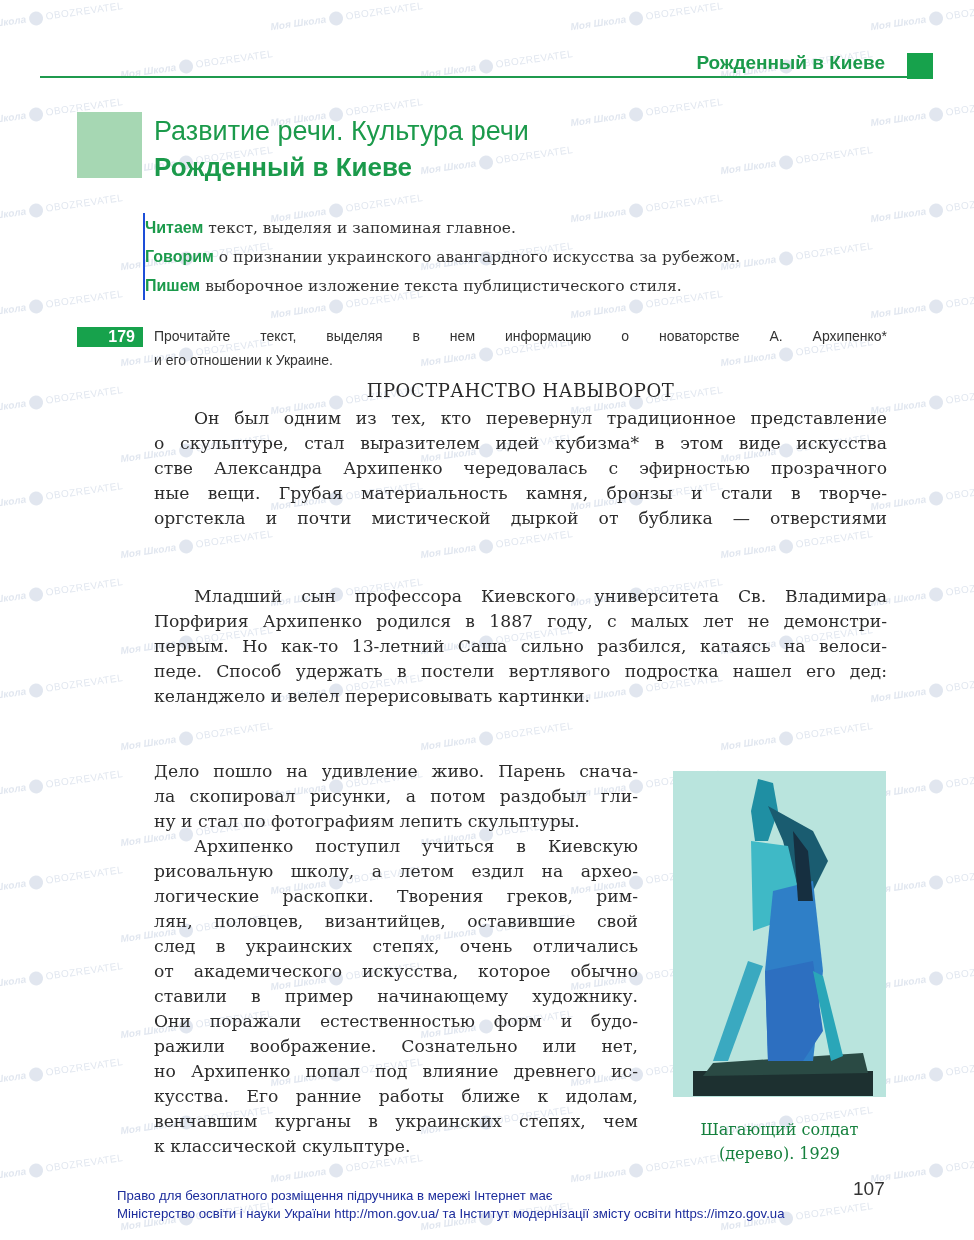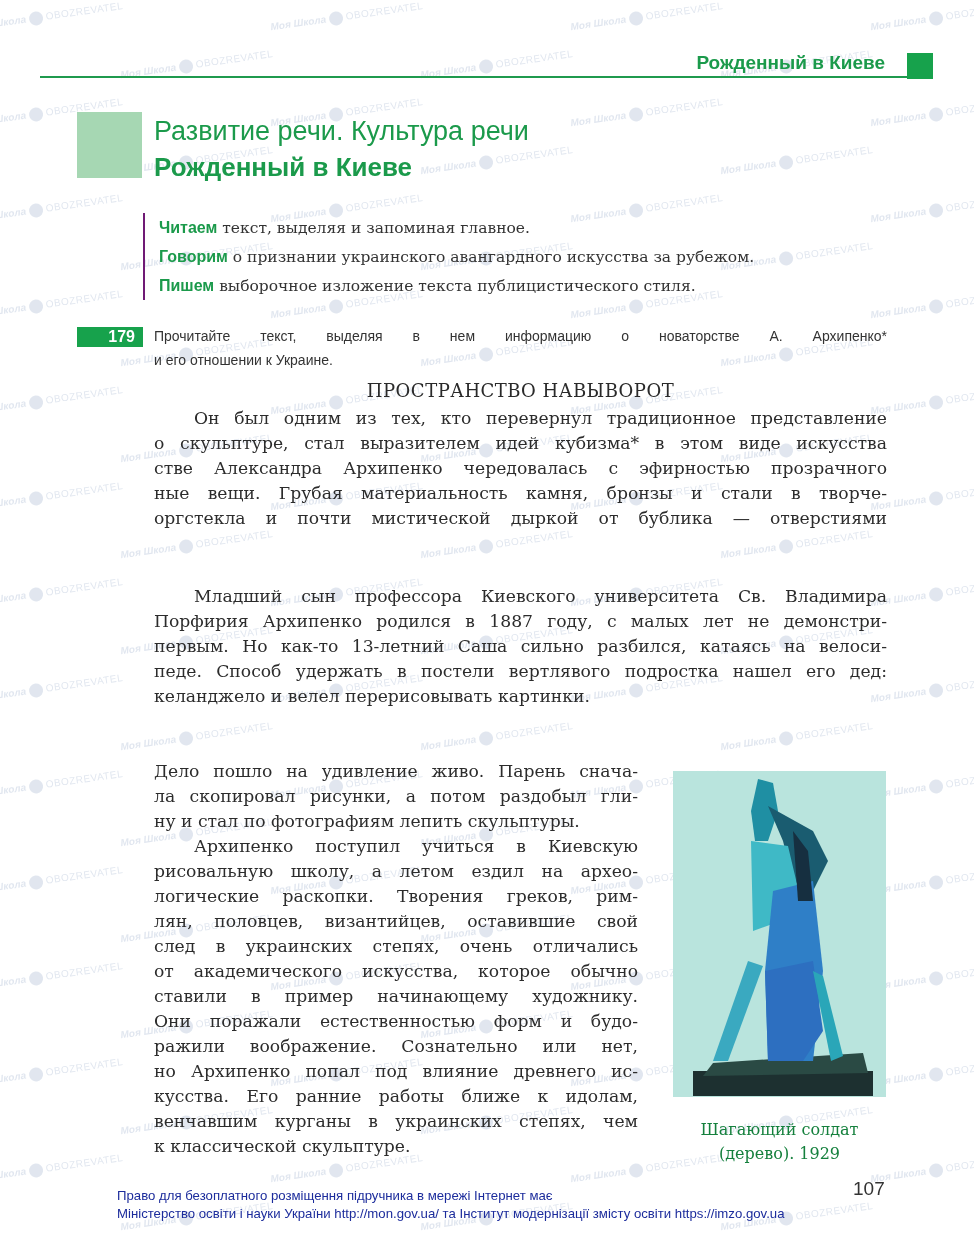--- a/index.html
+++ b/index.html
@@ -14,21 +14,21 @@
 
   .running-head { position: absolute; left: 40px; top: 52px; width: 893px; height: 26px; }
   .running-head .line { position: absolute; left: 0; right: 26px; bottom: 0; height: 2px; background: #1f9a4e; }
   .running-head .title { position: absolute; right: 48px; top: 0; font-family: "Liberation Sans", sans-serif; font-weight: bold; font-size: 19px; color: #1b9a4b; }
   .running-head .block { position: absolute; right: 0; top: 1px; width: 26px; height: 26px; background: #17a24c; }
 
   .section-marker { position: absolute; left: 77px; top: 112px; width: 65px; height: 66px; background: #a6d7b3; }
   .section-kicker { position: absolute; left: 154px; top: 116px; font-family: "Liberation Sans", sans-serif; font-size: 27px; color: #1b9a4b; }
   .section-title { position: absolute; left: 154px; top: 152px; font-family: "Liberation Sans", sans-serif; font-weight: bold; font-size: 26px; color: #1b9a4b; }
 
-  .goals { position: absolute; left: 143px; top: 213px; border-left: 2px solid #701a75; padding-left: 14px; }
+  .goals { position: absolute; left: 143px; top: 213px; border-left: 2px solid #1d4ed8; padding-left: 0; }
   .goals .g { font-size: 15.5px; height: 29px; line-height: 29px; white-space: nowrap; color: #333; }
   .goals .g b { font-family: "Liberation Sans", sans-serif; color: #1b9a4b; font-size: 16px; }
 
   .task-num { position: absolute; left: 77px; top: 327px; width: 66px; height: 20px; background: #17a24c; color: #fff; font-family: "Liberation Sans", sans-serif; font-weight: bold; font-size: 16px; text-align: right; padding-right: 8px; box-sizing: border-box; line-height: 20px; }
   .task-text { position: absolute; left: 154px; top: 324px; width: 733px; font-family: "Liberation Sans", sans-serif; font-size: 14px; line-height: 24px; text-align: justify; text-align-last: justify; color: #333; }
   .task-text .l2 { text-align-last: left; display: block; }
 
   .text-title { position: absolute; left: 154px; width: 733px; top: 380px; text-align: center; font-size: 18px; letter-spacing: 0.5px; }
 
   .body { position: absolute; left: 154px; font-size: 17.2px; color: #2c2c2c; }

